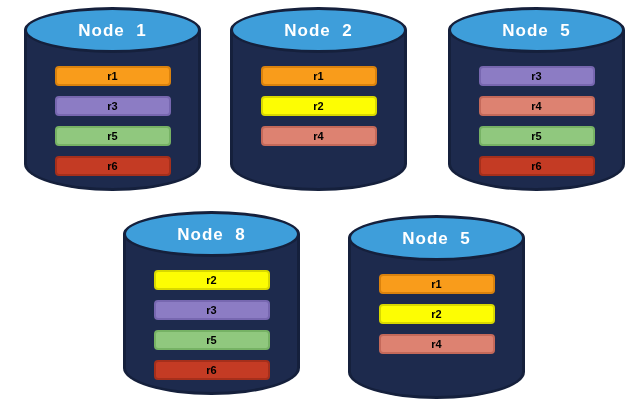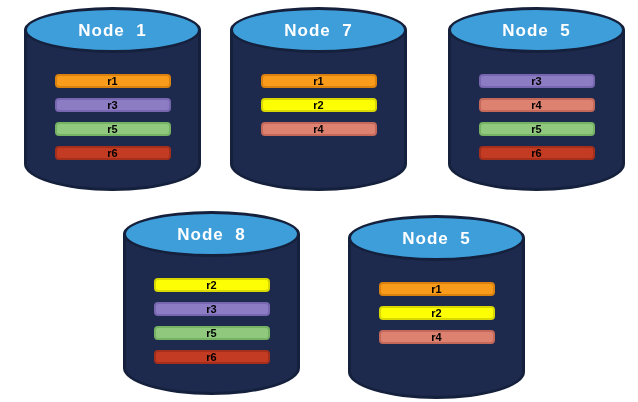--- a/index.html
+++ b/index.html
@@ -65,22 +65,22 @@
     padding-top: 1px;
   }
   .bars {
     position: absolute;
     left: 0; right: 0;
     top: 59px;
     z-index: 3;
   }
   .bar {
     width: 116px;
-    height: 14px;
-    margin: 8px auto 10px auto;
+    height: 20px;
+    margin: 0 auto 10px auto;
     border-radius: 4px;
     border: 2px solid;
     display: flex;
     align-items: center;
     justify-content: center;
   }
   .bar span {
     color: var(--bar-text);
     font-size: 11px;
     font-weight: bold;
@@ -108,21 +108,21 @@
         </div>
         <div class="bar" style="background: rgb(196, 59, 36); border-color: rgb(165, 47, 27);">
           <span>r6</span>
         </div>
       </div>
   </div>
 
   <div class="cylinder">
     <div class="cyl-body"></div>
     <div class="cyl-top">
-      <span class="node-title">Node  7</span>
+      <span class="node-title">Node  2</span>
     </div>
     <div class="bars">
         <div class="bar" style="background: rgb(249, 156, 27); border-color: rgb(218, 130, 13);">
           <span>r1</span>
         </div>
         <div class="bar" style="background: rgb(253, 253, 3); border-color: rgb(216, 216, 0);">
           <span>r2</span>
         </div>
         <div class="bar" style="background: rgb(221, 130, 113); border-color: rgb(196, 105, 90);">
           <span>r4</span>

